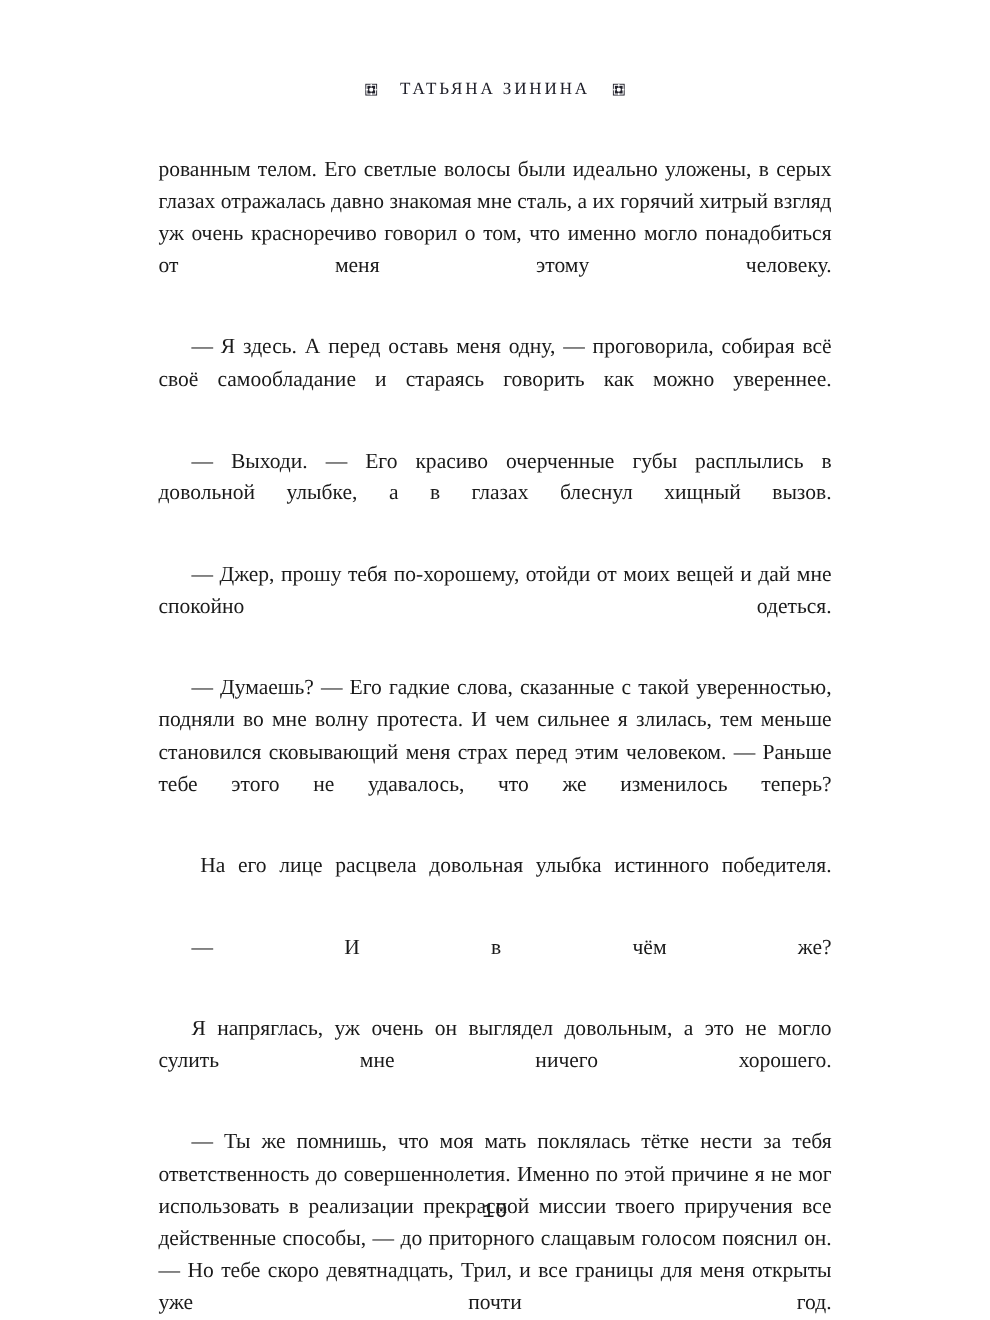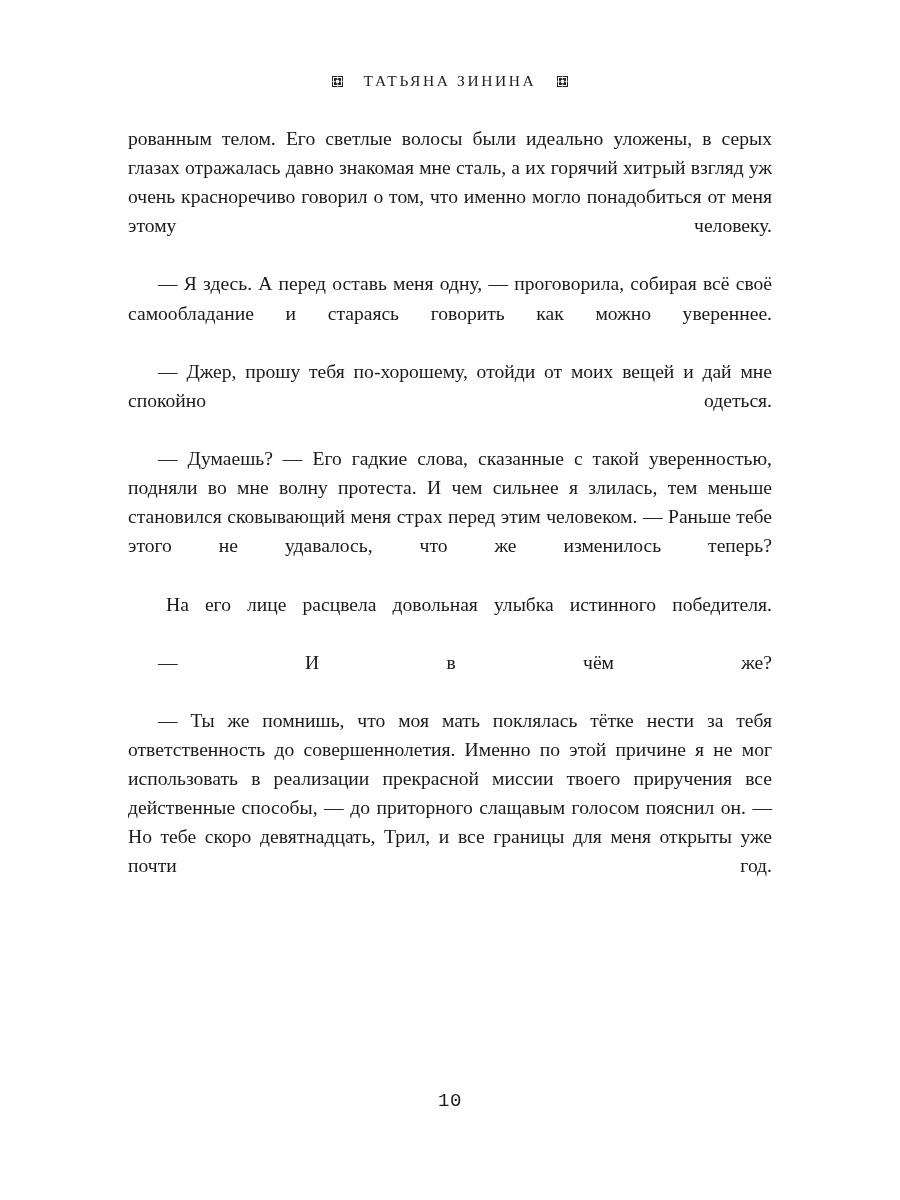--- a/index.html
+++ b/index.html
@@ -53,21 +53,21 @@
 
   
   .text-block {
     position: absolute;
     left: 128px;
     top: 124px;
     width: 644px;
   }
 
   .para {
-    margin: 0;
+    margin: 16px;
     font-size: 19.6px;
     line-height: 29.1px;
     text-align: justify;
     text-justify: inter-word;
     text-indent: 30px;
     color: #1a1a1a;
     hyphens: manual;
   }
 
   
@@ -129,23 +129,25 @@
         <rect x="4.8" y="8.3" width="1.4" height="2.2" fill="#ffffff"></rect>
         <rect x="0.5" y="4.8" width="2.2" height="1.4" fill="#ffffff"></rect>
         <rect x="8.3" y="4.8" width="2.2" height="1.4" fill="#ffffff"></rect>
       </svg>
     </span>
   </div>
 
   <div class="text-block">
     <p class="para cont">рованным телом. Его светлые волосы были идеально уложены, в серых глазах отражалась давно знакомая мне сталь, а их горячий хитрый взгляд уж очень красноречиво говорил о том, что именно могло понадобиться от меня этому человеку.</p>
     <p class="para">— Я здесь. А перед оставь меня одну, — проговорила, собирая всё своё самообладание и стараясь говорить как можно увереннее.</p>
+    <p class="para">— Выходи. — Его красиво очерченные губы расплылись в довольной улыбке, а в глазах блеснул хищный вызов.</p>
     <p class="para">— Джер, прошу тебя по-хорошему, отойди от моих вещей и дай мне спокойно одеться.</p>
     <p class="para">— Думаешь? — Его гадкие слова, сказанные с такой уверенностью, подняли во мне волну протеста. И чем сильнее я злилась, тем меньше становился сковывающий меня страх перед этим человеком. — Раньше тебе этого не удавалось, что же изменилось теперь?</p>
     <p class="para wide-indent">На его лице расцвела довольная улыбка истинного победителя.</p>
     <p class="para">— И в чём же?</p>
+    <p class="para">Я напряглась, уж очень он выглядел довольным, а это не могло сулить мне ничего хорошего.</p>
     <p class="para">— Ты же помнишь, что моя мать поклялась тётке нести за тебя ответственность до совершеннолетия. Именно по этой причине я не мог использовать в реализации прекрасной миссии твоего приручения все действенные способы, — до приторного слащавым голосом пояснил он. — Но тебе скоро девятнадцать, Трил, и все границы для меня открыты уже почти год.</p>
 
   </div>
 
   <div class="folio">10</div>
 
 </div>
 
 </body></html>

